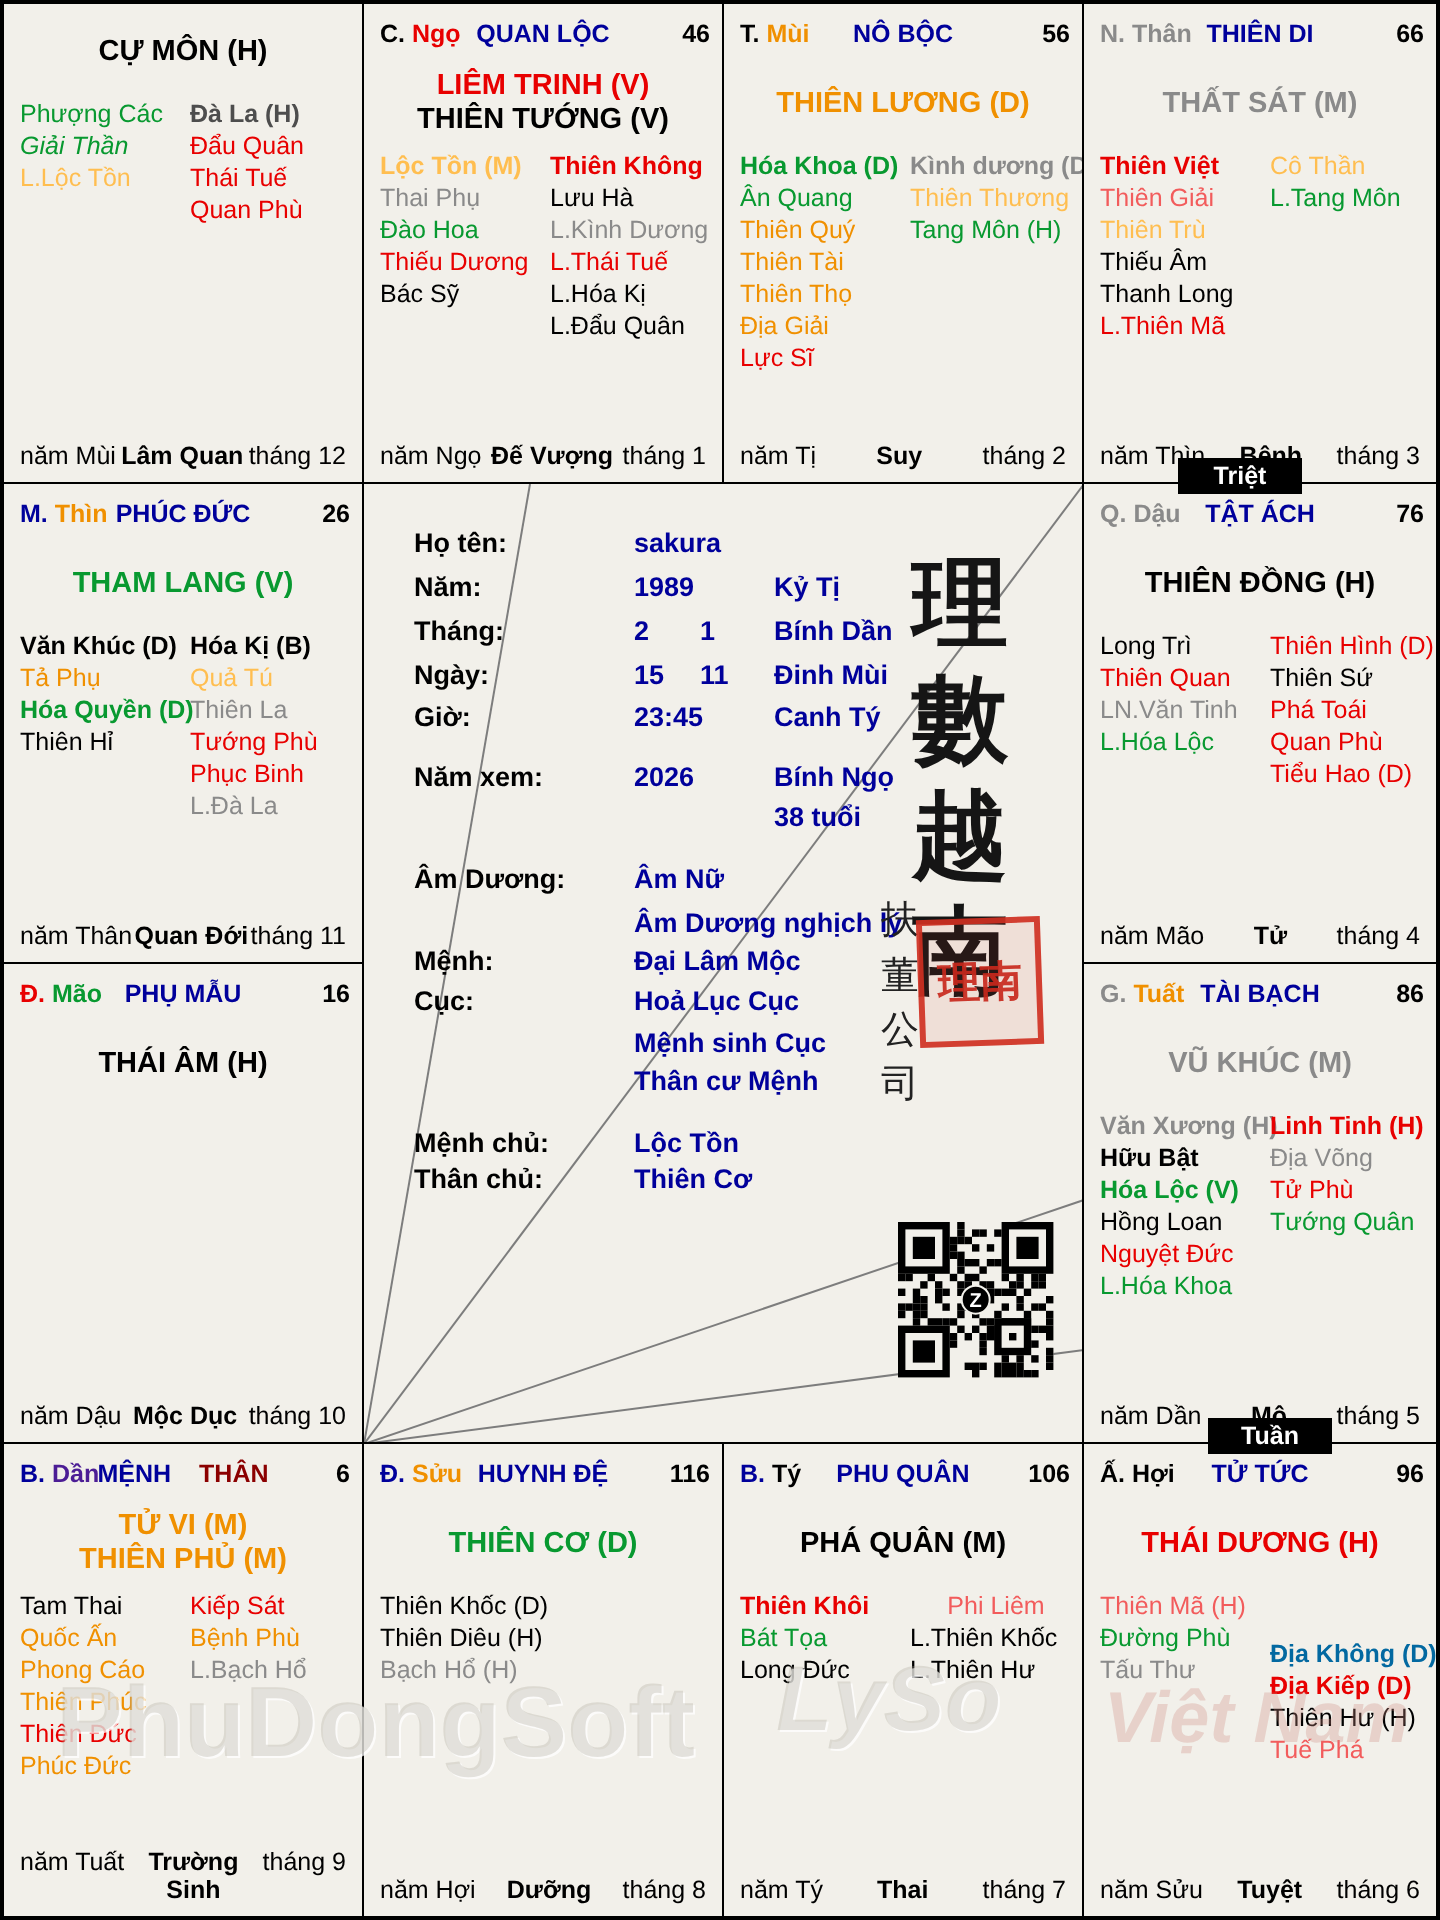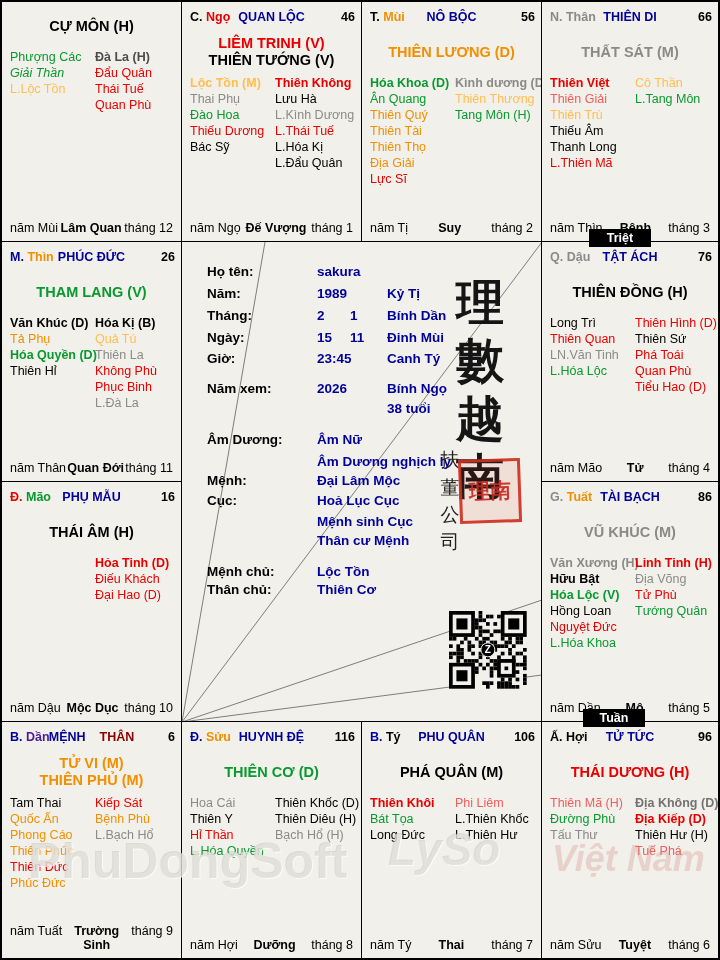--- a/index.html
+++ b/index.html
@@ -49,21 +49,21 @@
         display:flex;align-items:center;justify-content:center;flex-wrap:wrap;
         font-family:"DejaVu Serif",serif;font-size:21px;color:#c8281c;font-weight:bold;opacity:.92;}
   .qr{position:absolute;left:267px;top:305px;}
 
   .lines-svg{position:absolute;inset:0;z-index:0;}
   .ztxt{z-index:1;position:relative;}
 
   .badge{position:absolute;background:#000;color:#fff;font-weight:bold;font-size:12.5px;
          text-align:center;width:62px;height:18px;line-height:18px;z-index:6;}
   #badge-triet{left:589px;top:229px;}
-  #badge-tuan{left:583px;top:709px;}
+  #badge-tuan{left:604px;top:709px;}
 
   .wm{position:absolute;z-index:5;pointer-events:none;font-weight:bold;}
   #wm1{left:28px;top:832px;font-size:50px;color:rgba(170,165,152,.30);
        text-shadow:1px 1px 0 rgba(255,255,255,.75);}
   #wm2{left:388px;top:822px;font-size:46px;font-style:italic;color:rgba(170,165,152,.30);
        text-shadow:1px 1px 0 rgba(255,255,255,.75);}
   #wm3{left:552px;top:838px;font-size:36px;font-style:italic;color:rgba(205,140,130,.30);}
 </style>
 </head>
 <body>
@@ -200,21 +200,21 @@
           <div class="colL">
             <div class="star b" style="color: rgb(0, 0, 0);">Văn Khúc (D)</div>
             <div class="star" style="color: rgb(240, 144, 0);">Tả Phụ</div>
             <div class="star b" style="color: rgb(8, 153, 48);">Hóa Quyền (D)</div>
             <div class="star" style="color: rgb(0, 0, 0);">Thiên Hỉ</div>
           </div>
           <div class="colR">
             <div class="star b" style="color: rgb(0, 0, 0);">Hóa Kị (B)</div>
             <div class="star" style="color: rgb(255, 190, 80);">Quả Tú</div>
             <div class="star" style="color: rgb(138, 138, 138);">Thiên La</div>
-            <div class="star" style="color: rgb(232, 0, 0);">Không Phù</div>
+            <div class="star" style="color: rgb(232, 0, 0);">Tướng Phù</div>
             <div class="star" style="color: rgb(232, 0, 0);">Phục Binh</div>
             <div class="star" style="color: rgb(138, 138, 138);">L.Đà La</div>
           </div>
         </div>
         <div class="pfoot">
           <span>năm Thân</span>
           <span class="stage">Quan Đới</span>
           <span>tháng 11</span>
         </div>
       </div>
@@ -252,25 +252,20 @@
         <div class="phead">
           <span class="sb"><span style="color: rgb(232, 0, 0);">Đ.</span> <span style="color: rgb(8, 153, 48);">Mão</span></span>
           <span class="pnamewrap"><span class="pname">PHỤ MẪU</span></span>
           <span class="pnum">16</span>
         </div>
         <div class="mains">
           <div style="color: rgb(0, 0, 0);">THÁI ÂM (H)</div>
         </div>
         <div class="cols">
           <div class="colL"></div>
-          <div class="colR">
-            <div class="star b" style="color: rgb(232, 0, 0);">Hỏa Tinh (D)</div>
-            <div class="star" style="color: rgb(232, 0, 0);">Điếu Khách</div>
-            <div class="star" style="color: rgb(232, 0, 0);">Đại Hao (D)</div>
-          </div>
         </div>
         <div class="pfoot">
           <span>năm Dậu</span>
           <span class="stage">Mộc Dục</span>
           <span>tháng 10</span>
         </div>
       </div>
     <div class="palace p7">
         <div class="phead">
           <span class="sb"><span style="color: rgb(138, 138, 138);">G.</span> <span style="color: rgb(240, 144, 0);">Tuất</span></span>
@@ -336,26 +331,20 @@
     <div class="palace p9">
         <div class="phead">
           <span class="sb"><span style="color: rgb(0, 0, 155);">Đ.</span> <span style="color: rgb(240, 144, 0);">Sửu</span></span>
           <span class="pnamewrap"><span class="pname">HUYNH ĐỆ</span></span>
           <span class="pnum">116</span>
         </div>
         <div class="mains">
           <div style="color: rgb(8, 153, 48);">THIÊN CƠ (D)</div>
         </div>
         <div class="cols">
-          <div class="colL">
-            <div class="star" style="color: rgb(138, 138, 138);">Hoa Cái</div>
-            <div class="star" style="color: rgb(0, 0, 0);">Thiên Y</div>
-            <div class="star" style="color: rgb(232, 0, 0);">Hỉ Thần</div>
-            <div class="star" style="color: rgb(8, 153, 48);">L.Hóa Quyền</div>
-          </div>
           <div class="colR">
             <div class="star" style="color: rgb(0, 0, 0);">Thiên Khốc (D)</div>
             <div class="star" style="color: rgb(0, 0, 0);">Thiên Diêu (H)</div>
             <div class="star" style="color: rgb(138, 138, 138);">Bạch Hổ (H)</div>
           </div>
         </div>
         <div class="pfoot">
           <span>năm Hợi</span>
           <span class="stage">Dưỡng</span>
           <span>tháng 8</span>
@@ -370,21 +359,21 @@
         <div class="mains">
           <div style="color: rgb(0, 0, 0);">PHÁ QUÂN (M)</div>
         </div>
         <div class="cols">
           <div class="colL">
             <div class="star b" style="color: rgb(232, 0, 0);">Thiên Khôi</div>
             <div class="star" style="color: rgb(8, 153, 48);">Bát Tọa</div>
             <div class="star" style="color: rgb(0, 0, 0);">Long Đức</div>
           </div>
           <div class="colR">
-            <div class="star" style="color: rgb(242, 92, 92);">Phi Liêm</div>
+            <div class="star" style="color: rgb(242, 92, 92); text-align: center;">Phi Liêm</div>
             <div class="star" style="color: rgb(0, 0, 0);">L.Thiên Khốc</div>
             <div class="star" style="color: rgb(0, 0, 0);">L.Thiên Hư</div>
           </div>
         </div>
         <div class="pfoot">
           <span>năm Tý</span>
           <span class="stage">Thai</span>
           <span>tháng 7</span>
         </div>
       </div>
@@ -397,21 +386,21 @@
         <div class="mains">
           <div style="color: rgb(232, 0, 0);">THÁI DƯƠNG (H)</div>
         </div>
         <div class="cols">
           <div class="colL">
             <div class="star" style="color: rgb(242, 92, 92);">Thiên Mã (H)</div>
             <div class="star" style="color: rgb(8, 153, 48);">Đường Phù</div>
             <div class="star" style="color: rgb(138, 138, 138);">Tấu Thư</div>
           </div>
           <div class="colR">
-            <div class="star b" style="color: #737373;">Địa Không (D)</div>
+            <div class="star b" style="color: #0369a1; margin-top: 24px;">Địa Không (D)</div>
             <div class="star b" style="color: rgb(232, 0, 0);">Địa Kiếp (D)</div>
             <div class="star" style="color: rgb(0, 0, 0);">Thiên Hư (H)</div>
             <div class="star" style="color: rgb(242, 92, 92);">Tuế Phá</div>
           </div>
         </div>
         <div class="pfoot">
           <span>năm Sửu</span>
           <span class="stage">Tuyệt</span>
           <span>tháng 6</span>
         </div>

